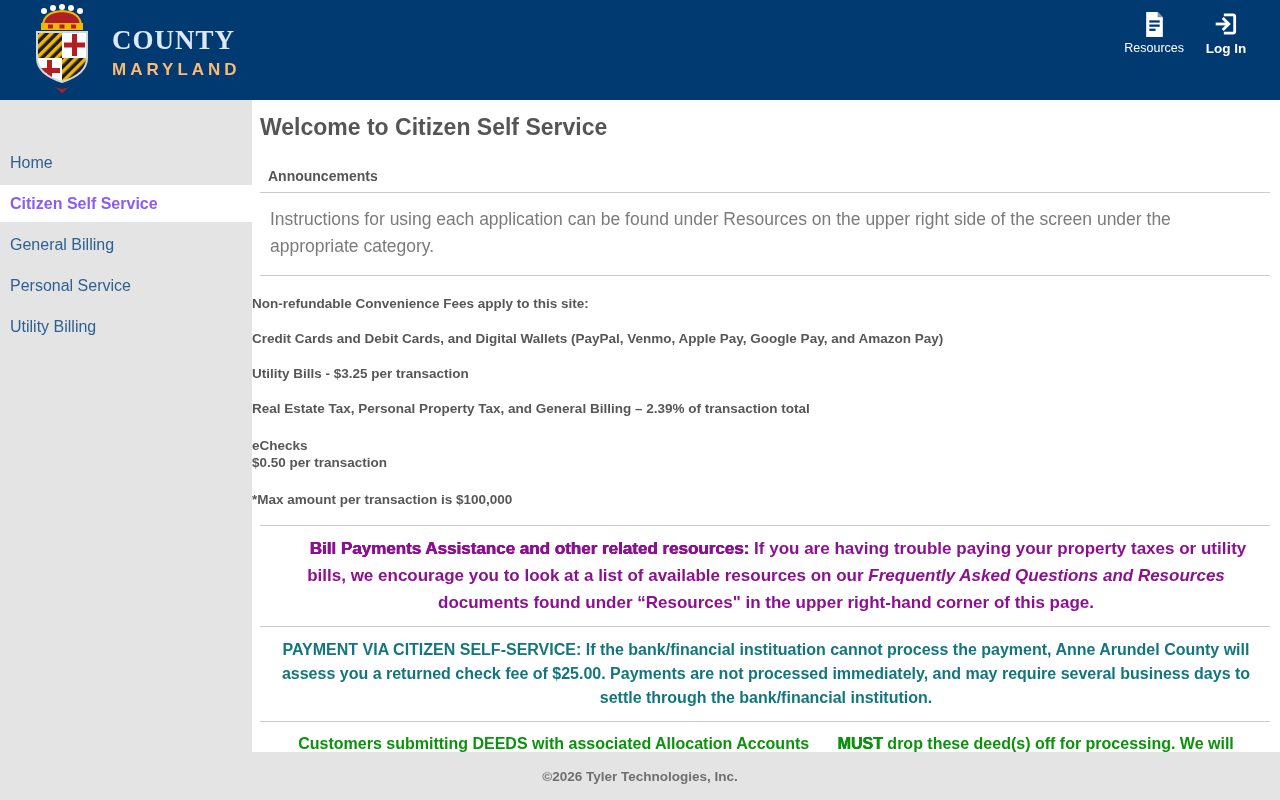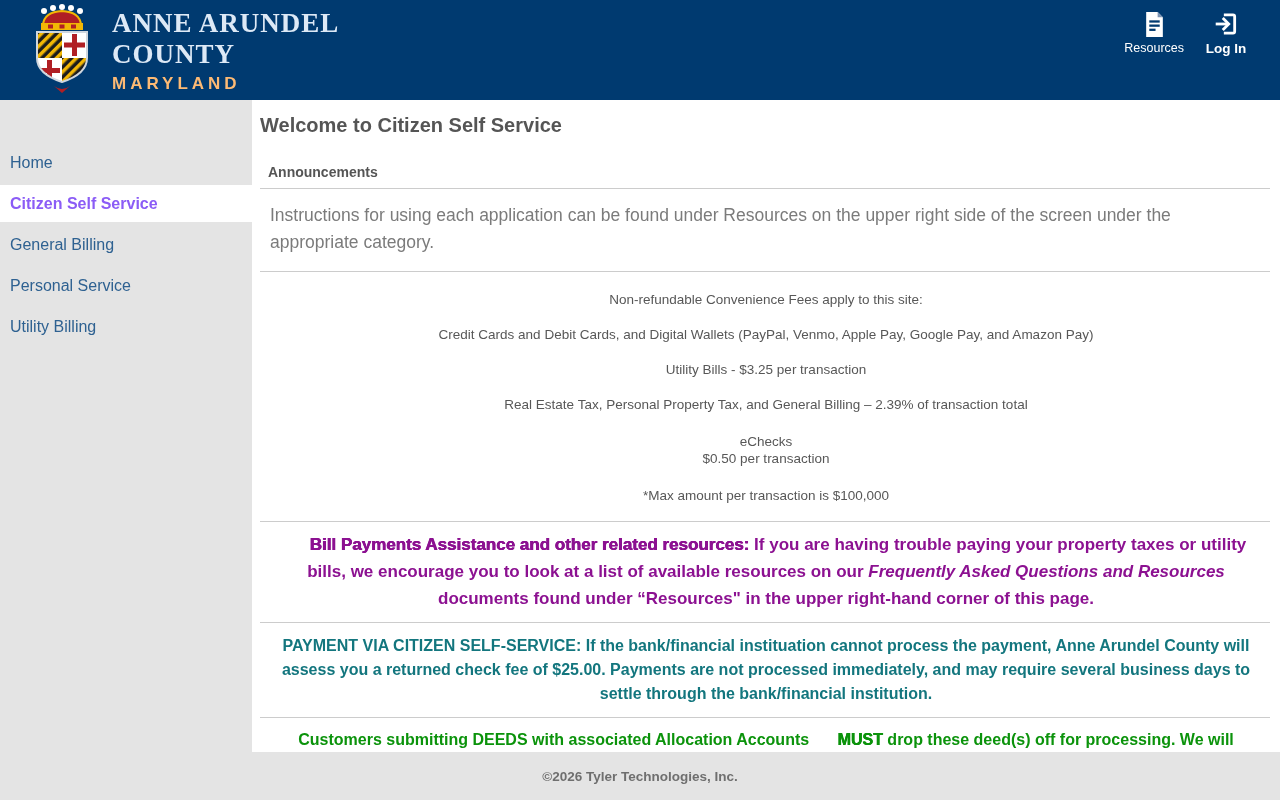--- a/index.html
+++ b/index.html
@@ -70,21 +70,21 @@
   }
 
   .main {
     flex: 1;
     background: #ffffff;
     height: 652px;
     overflow: hidden;
   }
   .page-title {
     margin: 14px 0 8px 8px;
-    font-size: 20px;
+    font-size: 23px;
     font-weight: bold;
     color: #555555;
   }
   .announce-head {
     margin: 27px 0 0 16px;
     font-size: 14px;
     font-weight: bold;
     color: #555555;
   }
   .rule {
@@ -92,21 +92,21 @@
     border-top: 1px solid #cccccc;
     margin: 0 10px 0 8px;
   }
   .rule.under-head { margin-top: 8px; }
   .instructions {
     font-size: 17.5px;
     color: #7b7b7b;
     line-height: 27px;
     margin: 13px 60px 15px 18px;
   }
-  .fees { text-align: center; color: #575757; font-weight: normal; font-size: 13.5px; }
+  .fees { color: #575757; font-weight: bold; font-size: 13.5px; }
   .fee-line { margin: 20px 0; }
   .fee-line.tight-top { margin: 21px 0 0 0; line-height: 17px; }
   .fee-line.tight { margin: 0 0 0 0; line-height: 17px; }
   .fee-line.last { margin: 21px 0 18px 0; }
 
   .notice { text-align: center; font-weight: bold; }
   .notice-purple {
     color: #8c1191;
     font-size: 17px;
     line-height: 27px;
@@ -177,21 +177,20 @@
           <rect x="34" y="39.5" width="21" height="5"></rect>
           <rect x="17" y="57" width="5" height="22"></rect>
           <rect x="9" y="65" width="21" height="5"></rect>
         </g>
       </g>
       <path d="M7 29 h50 v26 q0 16 -25 24 q-25 -8 -25 -24 z" fill="none" stroke="#cfd6de" stroke-width="2"></path>
       <path d="M24 83 q8 6 16 0 l-8 7 z" fill="#b01f24"></path>
     </svg>
   </div>
   <div class="org-name">
-    <div class="org-line1">ANNE ARUNDEL</div>
     <div class="org-line2">COUNTY</div>
     <div class="org-line3">MARYLAND</div>
   </div>
   <div class="header-spacer"></div>
   <div class="header-actions">
     <div class="header-action">
       <span class="icon">
         <svg width="21" height="25" viewBox="0 0 20 24">
           <path d="M2 0 h11 l5 5 v19 h-16 z" fill="#ffffff"></path>
           <path d="M13 0 l5 5 h-5 z" fill="#7d95b5"></path>

